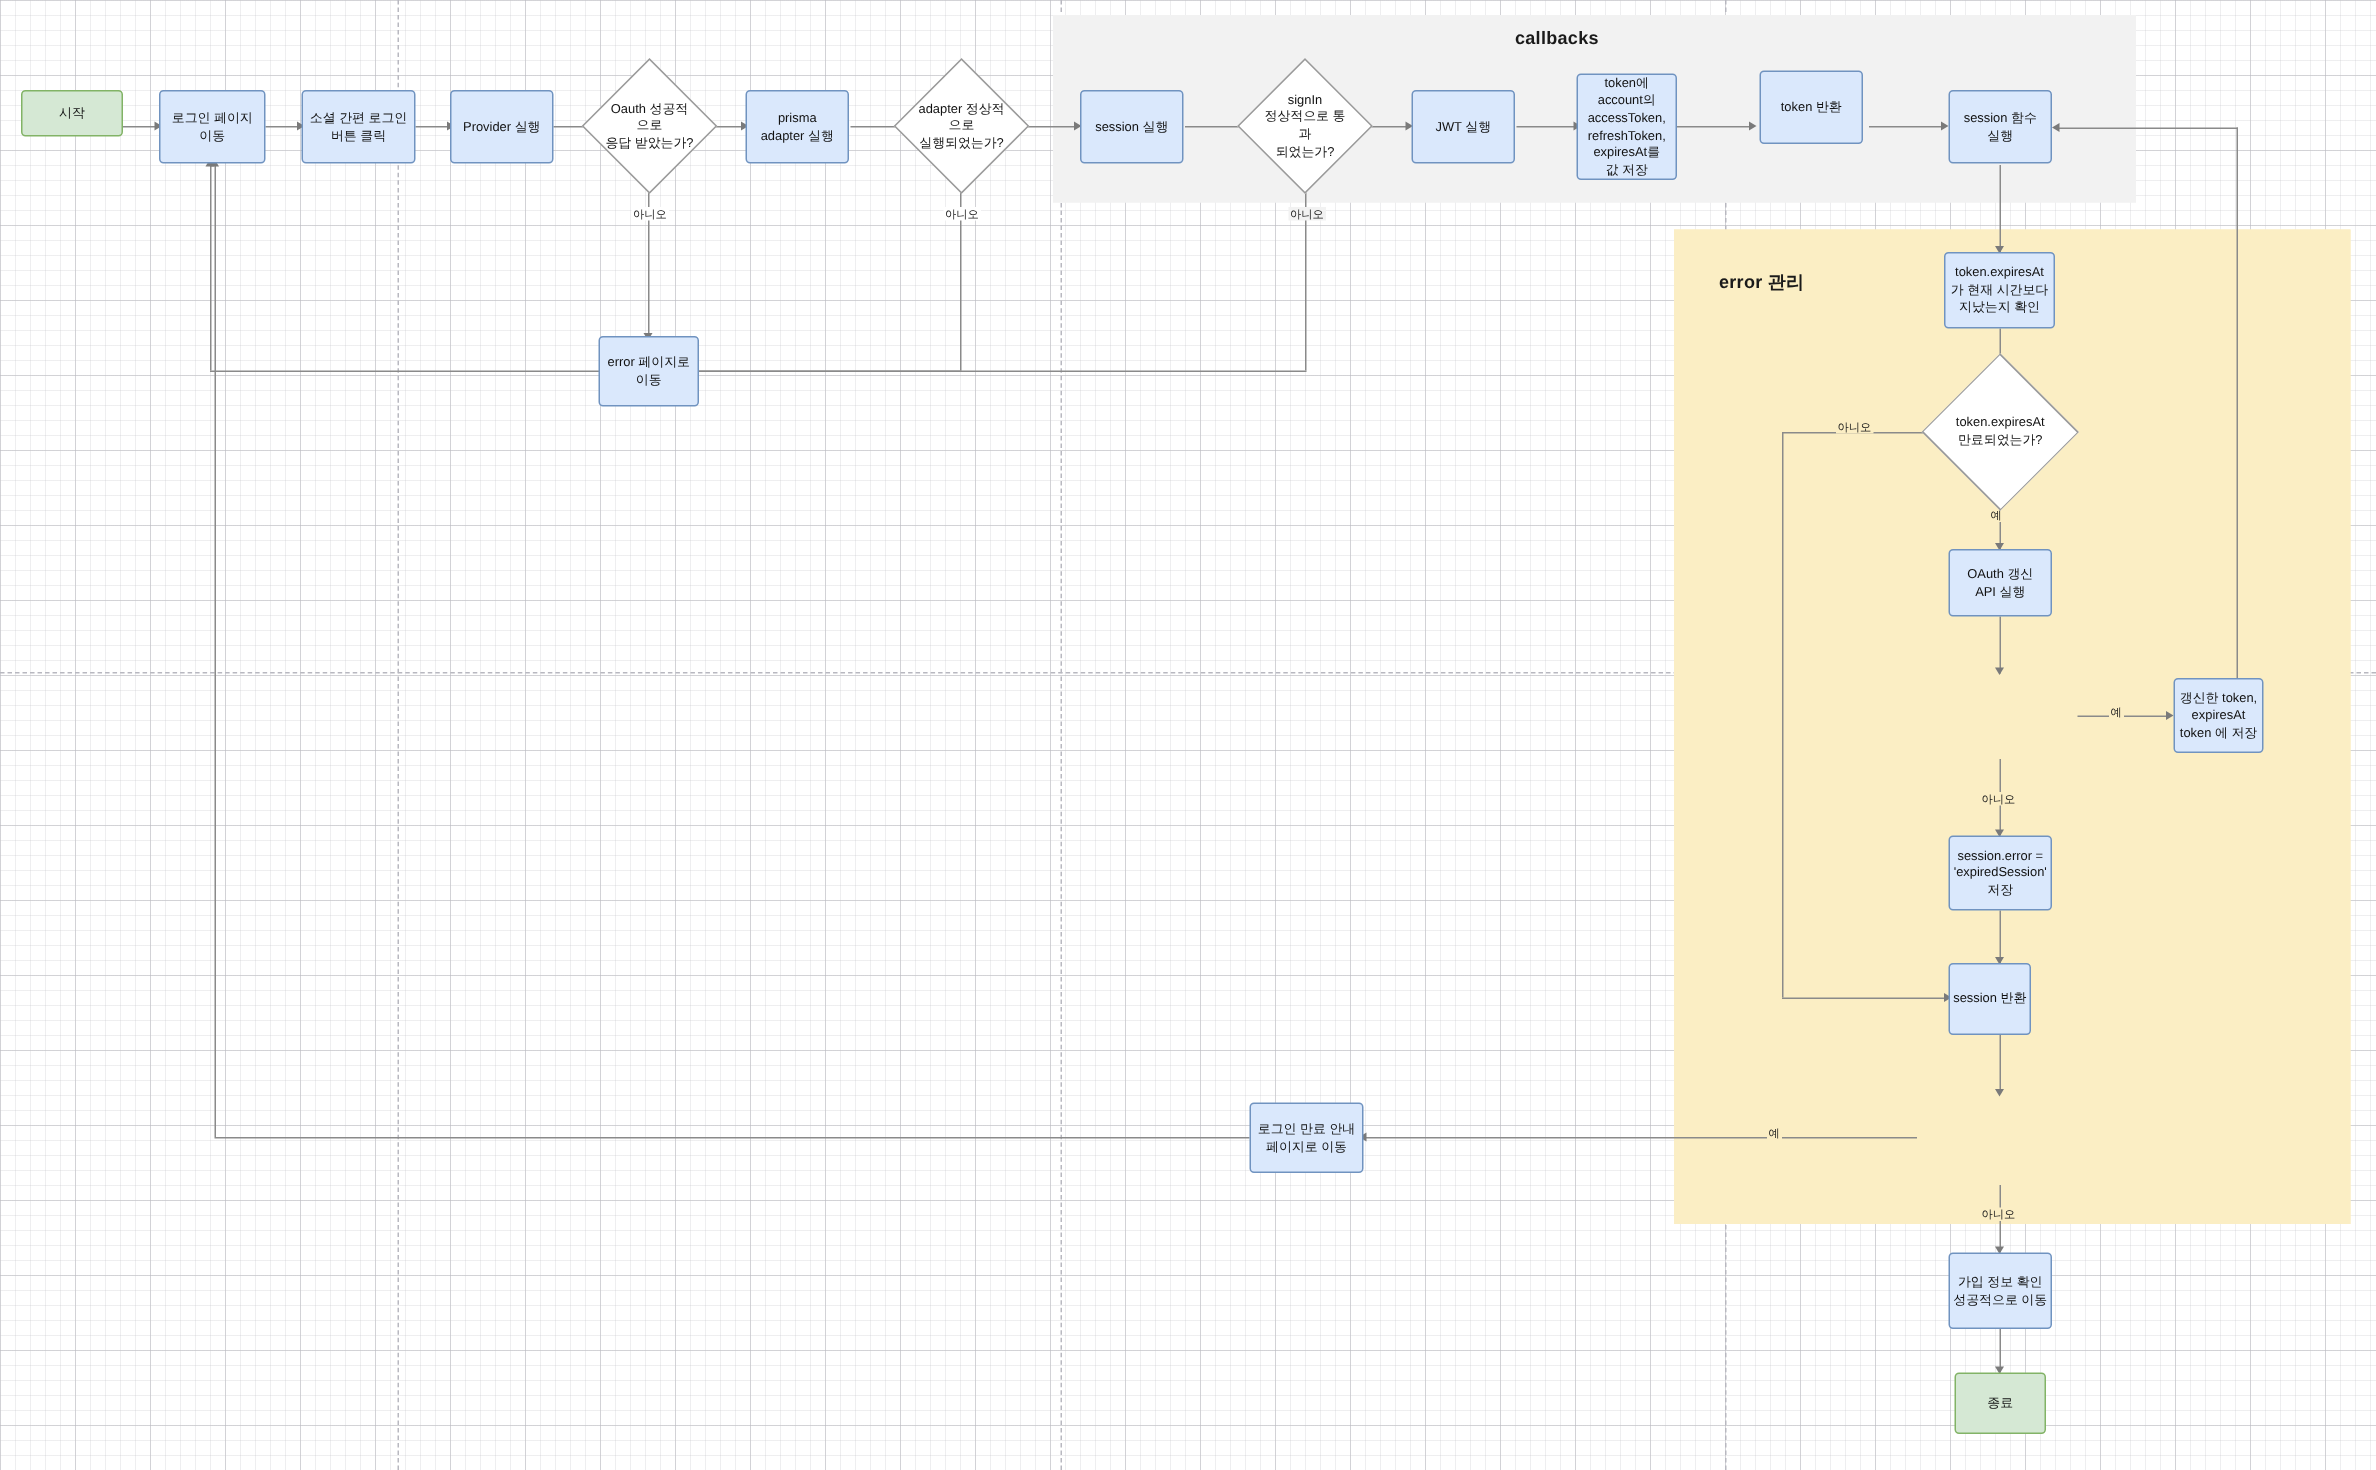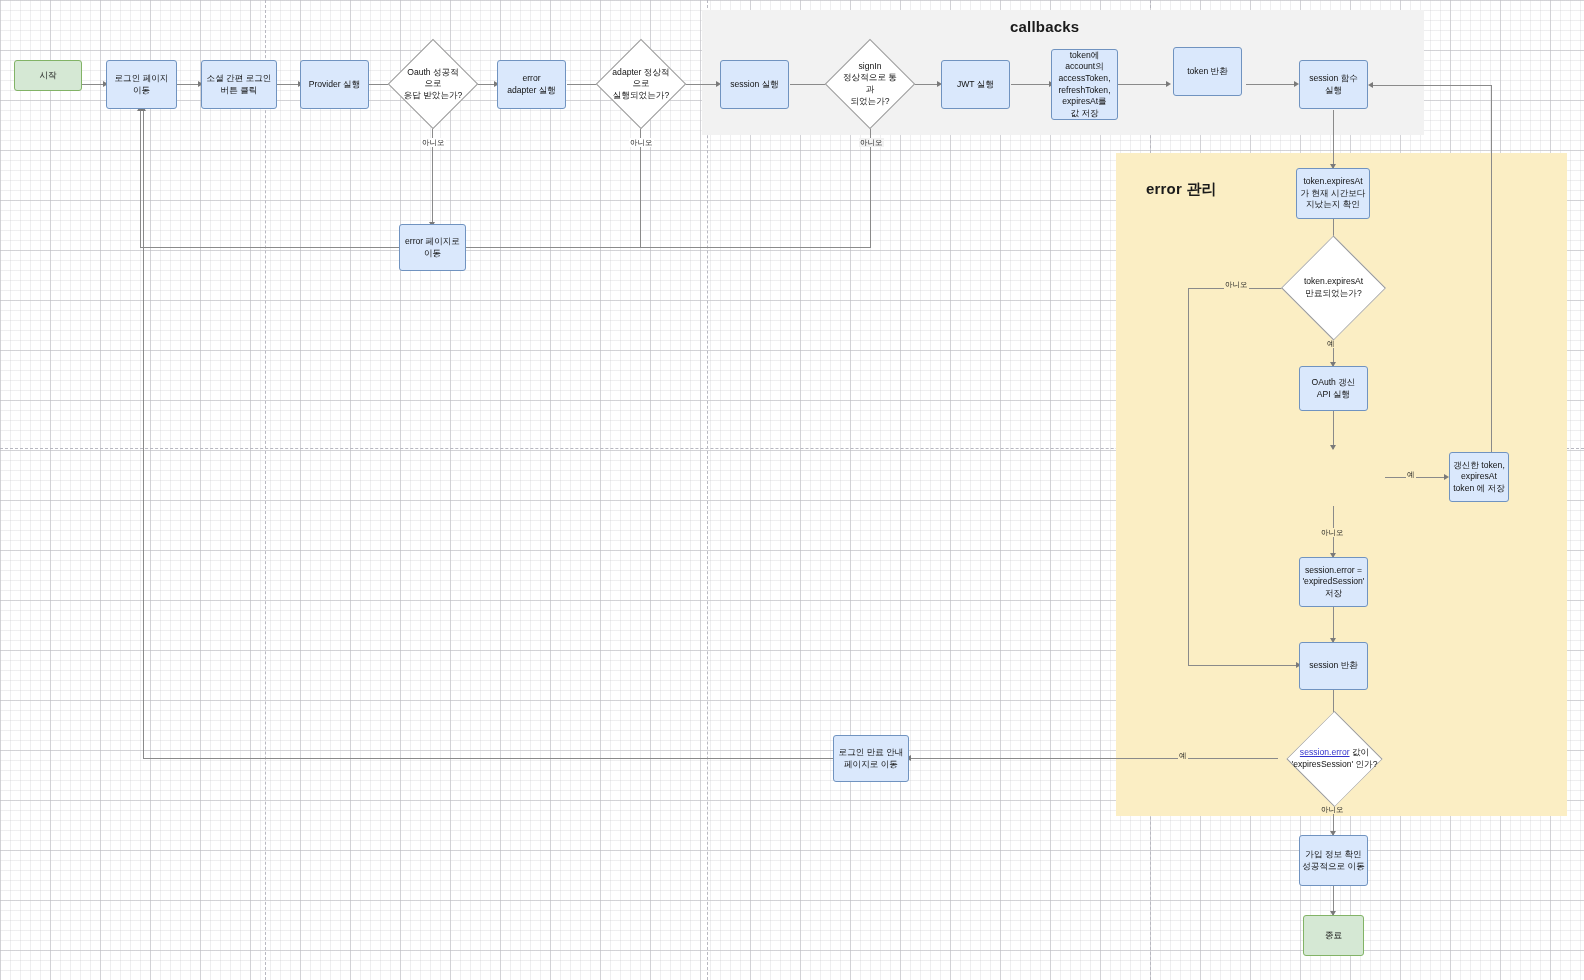--- a/index.html
+++ b/index.html
@@ -23,21 +23,21 @@
   
   .pagebreak{position:absolute;pointer-events:none;}
   .pb-v{top:0;bottom:0;width:0;border-left:1px dashed #b8b8c0;}
   .pb-h{left:0;right:0;height:0;border-top:1px dashed #b8b8c0;}
 
   
   .region{position:absolute;box-sizing:border-box;}
   .region-callbacks{background:#f2f2f2;border:1px solid #f2f2f2;}
   .region-token{background:#fbeec4;border:1px solid #fbeec4;}
   .region-title{
-    position:absolute;font-size:15px;font-weight:bold;color:#1a1a1a;
+    position:absolute;font-size:12px;font-weight:bold;color:#1a1a1a;
     letter-spacing:.2px;white-space:nowrap;text-align:center;
   }
 
   
   .node{
     position:absolute;box-sizing:border-box;
     display:flex;align-items:center;justify-content:center;
     text-align:center;font-size:8.6px;line-height:11.6px;color:#111111;
     padding:1px 2px;
   }
@@ -209,21 +209,21 @@
     <span class="ntext">Provider 실행</span>
   </div>
 
   <div class="node dec" style="left:401px;top:52px;width:64px;height:64px;">
     <span class="dshape"></span>
     <span class="dtext" style="white-space:pre-line;">Oauth 성공적으로
 응답 받았는가?</span>
   </div>
 
   <div class="node proc" style="left:497px;top:60px;width:69px;height:49px;">
-    <span class="ntext">error
+    <span class="ntext">prisma
 adapter 실행</span>
   </div>
 
   <div class="node dec" style="left:609px;top:52px;width:64px;height:64px;">
     <span class="dshape"></span>
     <span class="dtext" style="white-space:pre-line;">adapter 정상적으로
 실행되었는가?</span>
   </div>
 
   <div class="node proc" style="left:720px;top:60px;width:69px;height:49px;">
@@ -287,29 +287,24 @@
 expiresAt
 token 에 저장</span>
   </div>
 
   <div class="node proc" style="left:1299px;top:557px;width:69px;height:50px;">
     <span class="ntext">session.error =
 'expiredSession'
 저장</span>
   </div>
 
-  <div class="node proc" style="left:1299px;top:642px;width:69px;height:48px;">
+  <div class="node proc" style="left:1299px;top:642px;width:55px;height:48px;">
     <span class="ntext">session 반환</span>
   </div>
 
-  <div class="node dec" style="left:1276px;top:728px;width:117px;height:62px;">
-    <span class="dshape" style="transform:rotate(45deg) scale(.58,1.10);"></span>
-    <span class="dtext" id="session-error-text" style="white-space:pre-line;"><span class="lnk">session.error</span> 값이
-'expiresSession' 인가?</span>
-  </div>
 
   <div class="node proc" style="left:833px;top:735px;width:76px;height:47px;">
     <span class="ntext">로그인 만료 안내
 페이지로 이동</span>
   </div>
 
   <div class="node proc" style="left:1299px;top:835px;width:69px;height:51px;">
     <span class="ntext">가입 정보 확인
 성공적으로 이동</span>
   </div>

